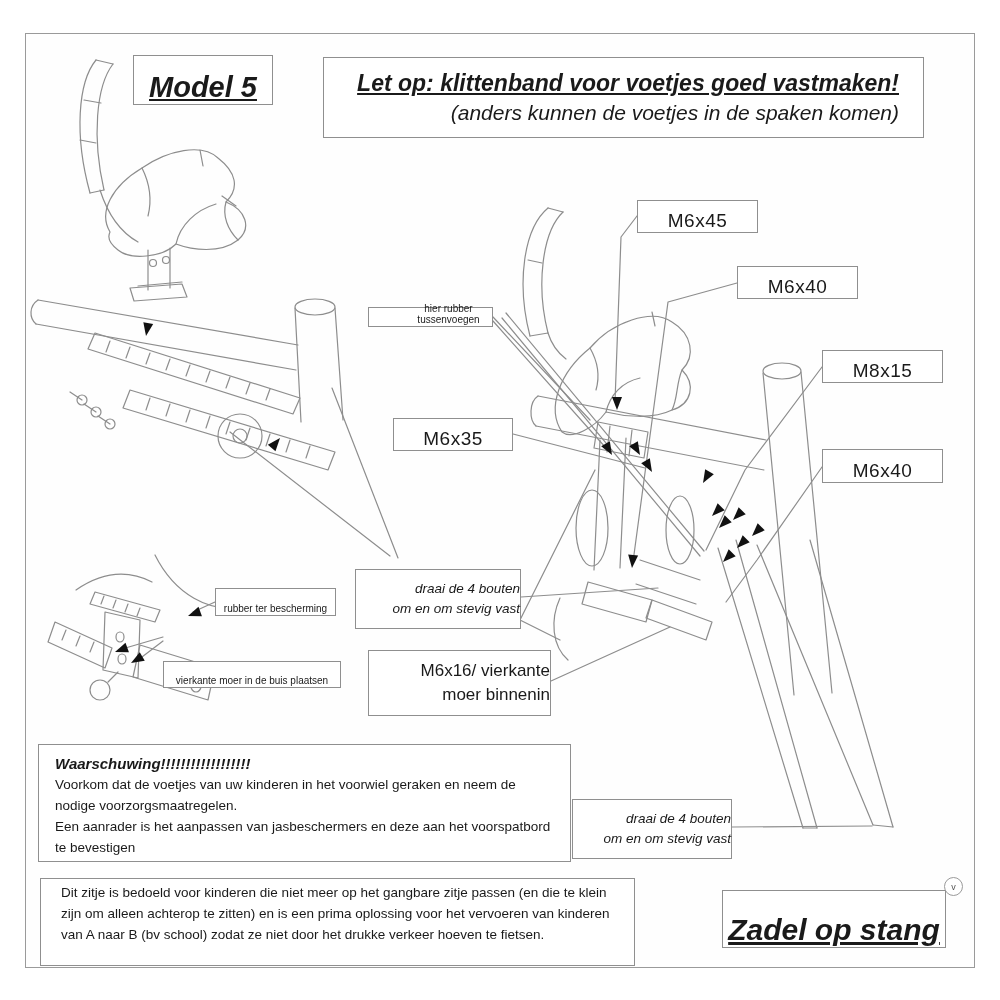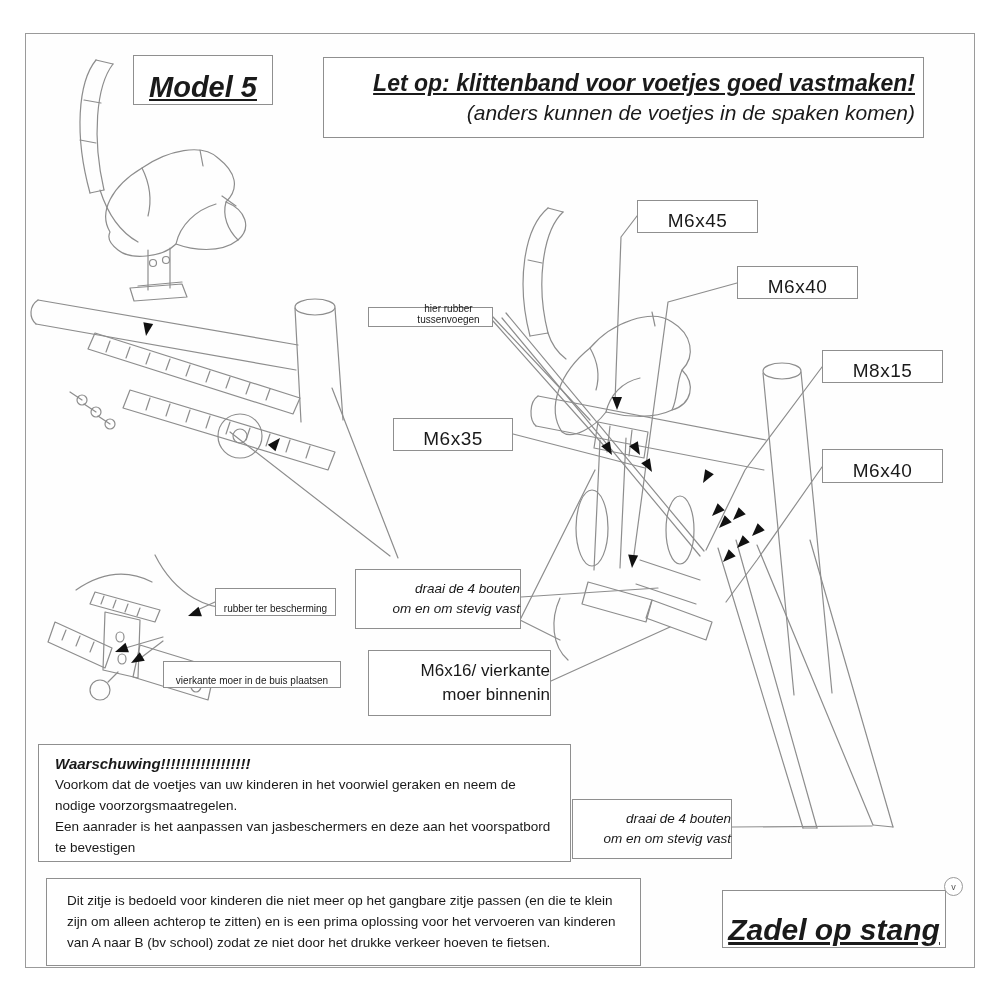--- a/index.html
+++ b/index.html
@@ -5,21 +5,21 @@
   html,body{margin:0;padding:0;background:#ffffff;}
   #stage{
     position:relative;width:1000px;height:1000px;background:#ffffff;overflow:hidden;
     font-family:"Liberation Sans","DejaVu Sans",sans-serif;color:#1a1a1a;
   }
   .page-border{position:absolute;left:25px;top:33px;width:948px;height:933px;border:1px solid #9a9a9a;background:#fefefe;}
   svg.art{position:absolute;left:0;top:0;z-index:2;}
   .box{position:absolute;z-index:3;border:1px solid #8f8f8f;background:#ffffff;display:flex;align-items:flex-end;justify-content:center;text-align:center;box-sizing:border-box;}
   .title-box{font-weight:bold;font-style:italic;font-size:29px;}
   .title-box span{text-decoration:underline;}
-  .header-box{flex-direction:column;line-height:1.3;padding:4px 8px;}
+  .header-box{flex-direction:column;line-height:1.3;padding:4px 24px;}
   .header-line1{font-weight:bold;font-style:italic;font-size:23px;text-decoration:underline;}
   .header-line2{font-style:italic;font-size:21px;}
   .bolt-label{font-size:19px;letter-spacing:0.5px;}
   .tiny-label{font-size:10px;padding:1px 3px;}
   .note-label{font-style:italic;font-size:13.5px;flex-direction:column;line-height:1.5;}
   .m6x16-label{font-size:17px;flex-direction:column;line-height:1.4;}
   .text-block{position:absolute;z-index:3;border:1px solid #8f8f8f;background:#ffffff;box-sizing:border-box;font-size:13.5px;line-height:1.55;}
   .warn-title{font-weight:bold;font-style:italic;font-size:15px;}
   .footer-box{font-weight:bold;font-style:italic;font-size:30px;}
   .footer-box span{text-decoration:underline;}
@@ -272,21 +272,21 @@
   </div>
 
   <div class="text-block" style="left:38px;top:744px;width:533px;height:118px;padding:7px 16px;">
     <span class="wline warn-title">Waarschuwing!!!!!!!!!!!!!!!!!!</span>
     <span class="wline">Voorkom dat de voetjes van uw kinderen in het voorwiel geraken en neem de</span>
     <span class="wline">nodige voorzorgsmaatregelen.</span>
     <span class="wline">Een aanrader is het aanpassen van jasbeschermers en deze aan het voorspatbord</span>
     <span class="wline">te bevestigen</span>
   </div>
 
-  <div class="text-block" style="left:46px;top:878px;width:595px;height:88px;padding:12px 20px;">
+  <div class="text-block" style="left:40px;top:878px;width:595px;height:88px;padding:4px 20px;">
     <span class="wline">Dit zitje is bedoeld voor kinderen die niet meer op het gangbare zitje passen (en die te klein</span>
     <span class="wline">zijn om alleen achterop te zitten) en is een prima oplossing voor het vervoeren van kinderen</span>
     <span class="wline">van A naar B (bv school) zodat ze niet door het drukke verkeer hoeven te fietsen.</span>
   </div>
 
   <div class="box footer-box" style="left:722px;top:890px;width:224px;height:58px;">
     <span>Zadel op stang</span>
   </div>
 
   <div class="version-circle" style="left:944px;top:877px;">

